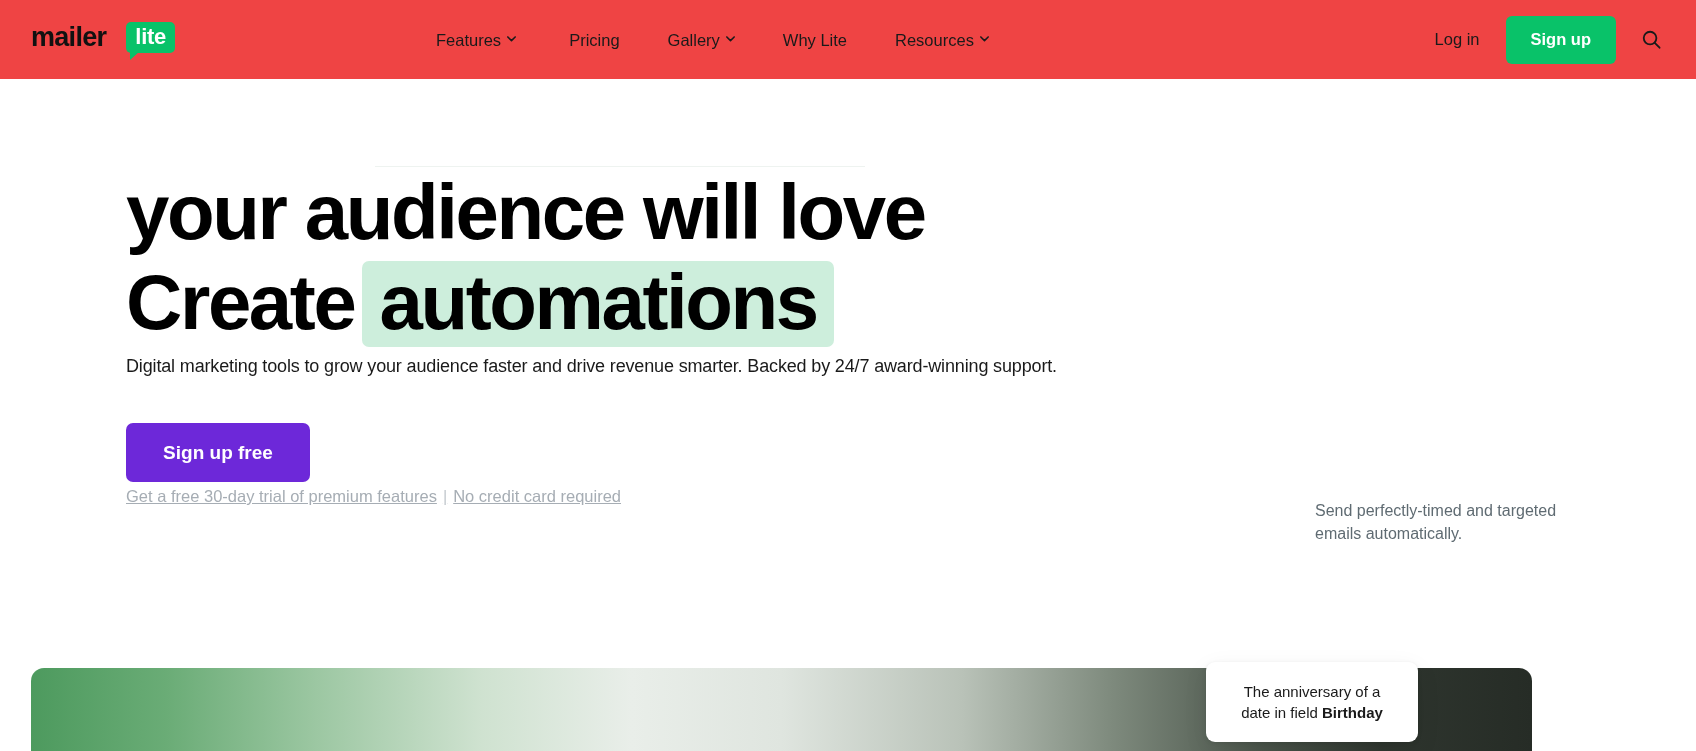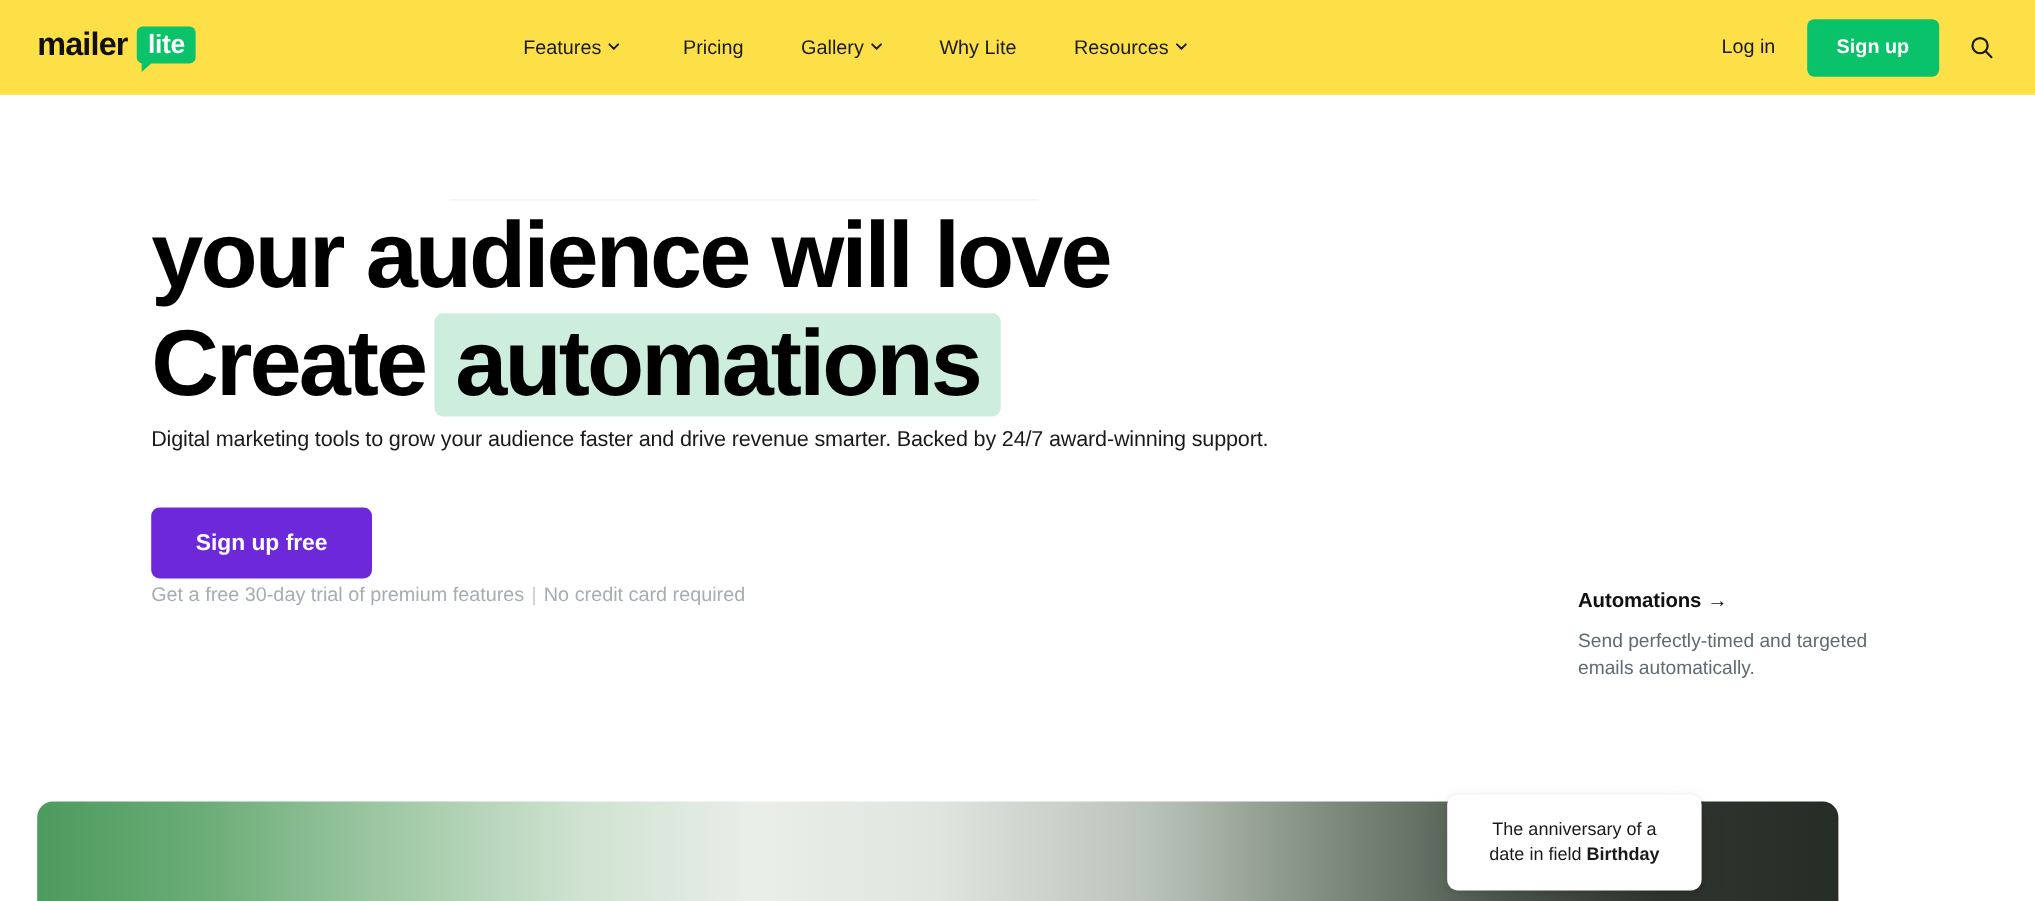--- a/index.html
+++ b/index.html
@@ -20,21 +20,21 @@
     background: #ffffff;
     overflow: hidden;
   }
 
   
   .navbar {
     position: absolute;
     top: 0; left: 0;
     width: 1696px;
     height: 79px;
-    background: #fde047;
+    background: #ef4444;
     display: flex;
     align-items: center;
   }
 
   .logo {
     position: absolute;
     left: 31px;
     top: 22px;
     display: flex;
     align-items: flex-start;
@@ -44,21 +44,21 @@
   .logo-word {
     font-size: 27px;
     font-weight: 700;
     color: #111111;
     letter-spacing: -0.7px;
     line-height: 30px;
     font-family: "Liberation Sans", sans-serif;
   }
   .logo-badge {
     position: relative;
-    margin-left: 8px;
+    margin-left: 20px;
     background: #09C269;
     border-radius: 5px;
     padding: 3px 9px 4px 9px;
     line-height: 1;
   }
   .logo-badge-text {
     font-size: 22px;
     font-weight: 700;
     color: #ffffff;
     letter-spacing: -0.3px;
@@ -222,20 +222,21 @@
   }
 
   .fineprint {
     position: absolute;
     top: 406px;
     left: 126px;
     font-size: 16.5px;
     color: #a6adb4;
     line-height: 22px;
     white-space: nowrap;
+    text-decoration: underline;
   }
   .fineprint .sep { margin: 0 6px; color: #c3c9ce; }
 
   
   .feature {
     position: absolute;
     top: 410px;
     left: 1315px;
     width: 270px;
   }
@@ -381,23 +382,20 @@
 
     <p class="subhead">Digital marketing tools to grow your audience faster and drive revenue smarter. Backed by 24/7 award-winning support.</p>
 
     <button class="cta-btn">Sign up free</button>
 
     <div class="fineprint">
       <span>Get a free 30-day trial of premium features</span><span class="sep">|</span><span>No credit card required</span>
     </div>
 
     <div class="feature">
-      <div class="feature-title">
-        <span>Automations</span><span class="feature-arrow">→</span>
-      </div>
       <div class="feature-desc">Send perfectly-timed and targeted emails automatically.</div>
     </div>
 
     <div class="tooltip-card">
       <div class="tooltip-text">
         <span>The anniversary of a date in</span>
         <span>field </span><b>Birthday</b>
       </div>
     </div>
 

